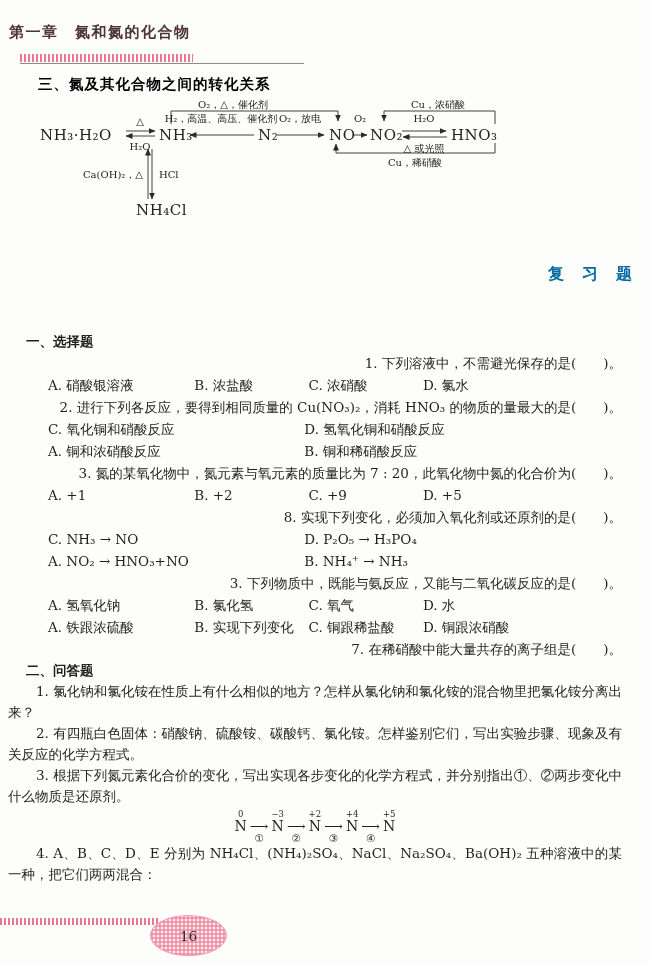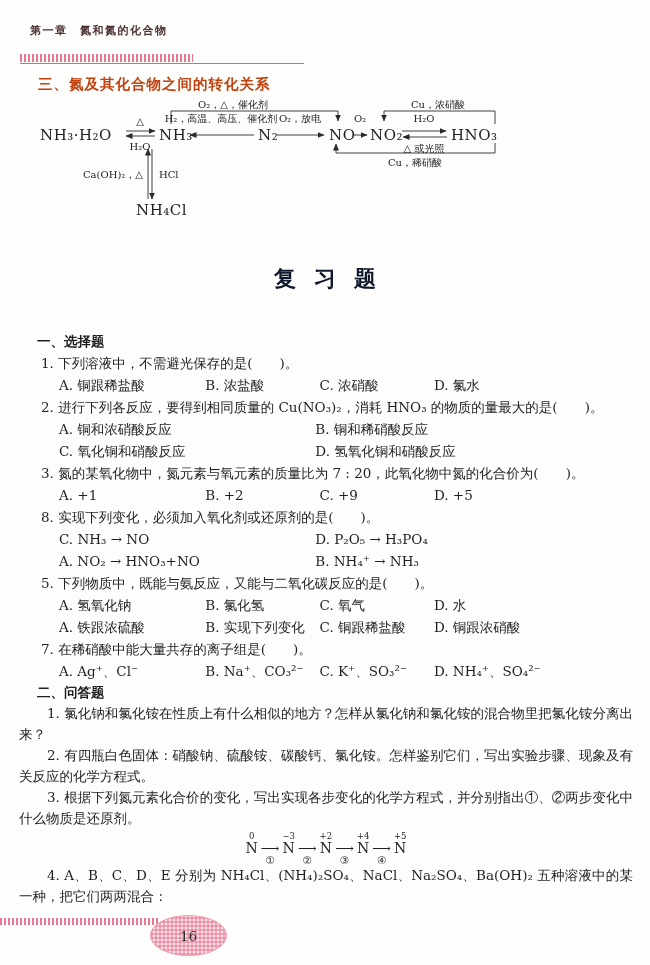--- a/index.html
+++ b/index.html
@@ -1,45 +1,45 @@
 <!DOCTYPE html>
 <html><head>
 <meta charset="utf-8">
 <style>
   html,body{margin:0;padding:0;background:#ffffff;}
   .page{position:relative;width:650px;height:965px;background:#fdfdfc;overflow:hidden;
         font-family:"DejaVu Serif","Liberation Serif",serif;color:#1f1f1f;}
 
   
-  .chapter-head{position:absolute;left:30px;top:23px;font-family:"DejaVu Sans","Liberation Sans",sans-serif;
-        font-weight:bold;font-size:11px;letter-spacing:1.5px;color:#4e3336;}
+  .chapter-head{position:absolute;left:9px;top:23px;font-family:"DejaVu Sans","Liberation Sans",sans-serif;
+        font-weight:bold;font-size:15px;letter-spacing:1.5px;color:#4e3336;}
   .rule-wrap{position:absolute;left:20px;top:54px;width:284px;height:9px;border-bottom:1.5px solid #8d8d8d;}
   .hatch-bar{width:173px;height:8px;
         background:repeating-linear-gradient(90deg,#e97790 0 2px,#ffffff 2px 4px);}
 
   
   .sec-title{position:absolute;left:38px;top:75px;font-family:"DejaVu Sans","Liberation Sans",sans-serif;
-        font-weight:bold;font-size:14.5px;letter-spacing:1px;color:#c2410c;}
+        font-weight:bold;font-size:14.5px;letter-spacing:1px;color:#000000;}
 
   
   svg.diagram{position:absolute;left:0;top:95px;}
   svg.diagram text{fill:#222;font-family:"DejaVu Serif","Liberation Serif",serif;}
   svg.diagram text.sp{font-size:15px;letter-spacing:0.5px;}
   svg.diagram text.lb{font-size:10px;}
   svg.diagram line,svg.diagram polyline{stroke:#2a2a2a;stroke-width:0.9;fill:none;}
 
   
-  .review-title{position:absolute;left:0;top:264px;width:100%;text-align:center;
+  .review-title{position:absolute;left:0;top:264px;width:100%;text-align:right;
         font-family:"DejaVu Sans","Liberation Sans",sans-serif;font-weight:bold;
-        font-size:22px;letter-spacing:18px;text-indent:18px;color:#0f172a;}
-
-  
-  .content{position:absolute;left:19px;top:330px;width:614px;font-size:13.5px;line-height:22px;}
+        font-size:16px;letter-spacing:18px;text-indent:18px;color:#0369a1;}
+
+  
+  .content{position:absolute;left:8px;top:330px;width:614px;font-size:13.5px;line-height:22px;}
   .part-head{font-family:"DejaVu Sans","Liberation Sans",sans-serif;font-weight:bold;padding-left:18px;}
-  .q{padding-left:22px;white-space:nowrap;}
+  .q{padding-left:22px;white-space:nowrap;text-align:right;}
   .opts{padding-left:40px;white-space:nowrap;}
   .opts span{display:inline-block;}
   .w-a{width:142px}.w-b{width:110px}.w-c{width:110px}
   .g2l{width:252px}
   .p2{line-height:21px;}
   .qa{margin:0;text-indent:28px;text-align:justify;}
 
   
   .chain{height:34px;margin:2px 0 0 0;display:flex;justify-content:center;align-items:flex-start;line-height:normal;}
   .cv{display:inline-flex;flex-direction:column;align-items:center;margin:0 1px;}
@@ -122,76 +122,70 @@
   </svg>
 
   <div class="review-title">复习题</div>
 
   <div class="content">
 
     <div class="part-head">一、选择题</div>
 
     <div class="q">1. 下列溶液中，不需避光保存的是(　　)。</div>
     <div class="opts">
-      <span class="w-a">A. 铜跟稀盐酸</span>
+      <span class="w-a">A. 硝酸银溶液</span>
       <span class="w-b">B. 浓盐酸</span>
       <span class="w-c">C. 浓硝酸</span>
       <span>D. 氯水</span>
     </div>
 
     <div class="q">2. 进行下列各反应，要得到相同质量的 Cu(NO₃)₂，消耗 HNO₃ 的物质的量最大的是(　　)。</div>
     <div class="opts">
+      <span class="g2l">C. 氧化铜和硝酸反应</span>
+      <span>D. 氢氧化铜和硝酸反应</span>
+    </div>
+    <div class="opts">
       <span class="g2l">A. 铜和浓硝酸反应</span>
       <span>B. 铜和稀硝酸反应</span>
-    </div>
-    <div class="opts">
-      <span class="g2l">C. 氧化铜和硝酸反应</span>
-      <span>D. 氢氧化铜和硝酸反应</span>
     </div>
 
     <div class="q">3. 氮的某氧化物中，氮元素与氧元素的质量比为 7 : 20，此氧化物中氮的化合价为(　　)。</div>
     <div class="opts">
       <span class="w-a">A. +1</span>
       <span class="w-b">B. +2</span>
       <span class="w-c">C. +9</span>
       <span>D. +5</span>
     </div>
 
     <div class="q">8. 实现下列变化，必须加入氧化剂或还原剂的是(　　)。</div>
     <div class="opts">
       <span class="g2l">C. NH₃ → NO</span>
       <span>D. P₂O₅ → H₃PO₄</span>
     </div>
     <div class="opts">
       <span class="g2l">A. NO₂ → HNO₃+NO</span>
       <span>B. NH₄⁺ → NH₃</span>
     </div>
 
-    <div class="q">5. 下列物质中，既能与氨反应，又能与二氧化碳反应的是(　　)。</div>
+    <div class="q">3. 下列物质中，既能与氨反应，又能与二氧化碳反应的是(　　)。</div>
     <div class="opts">
       <span class="w-a">A. 氢氧化钠</span>
       <span class="w-b">B. 氯化氢</span>
       <span class="w-c">C. 氧气</span>
       <span>D. 水</span>
     </div>
 
     <div class="opts">
       <span class="w-a">A. 铁跟浓硫酸</span>
       <span class="w-b">B. 实现下列变化</span>
       <span class="w-c">C. 铜跟稀盐酸</span>
       <span>D. 铜跟浓硝酸</span>
     </div>
 
     <div class="q">7. 在稀硝酸中能大量共存的离子组是(　　)。</div>
-    <div class="opts">
-      <span class="w-a">A. Ag⁺、Cl⁻</span>
-      <span class="w-b">B. Na⁺、CO₃²⁻</span>
-      <span class="w-c">C. K⁺、SO₃²⁻</span>
-      <span>D. NH₄⁺、SO₄²⁻</span>
-    </div>
 
     <div class="p2">
       <div class="part-head">二、问答题</div>
       <p class="qa">1. 氯化钠和氯化铵在性质上有什么相似的地方？怎样从氯化钠和氯化铵的混合物里把氯化铵分离出来？</p>
       <p class="qa">2. 有四瓶白色固体：硝酸钠、硫酸铵、碳酸钙、氯化铵。怎样鉴别它们，写出实验步骤、现象及有关反应的化学方程式。</p>
       <p class="qa">3. 根据下列氮元素化合价的变化，写出实现各步变化的化学方程式，并分别指出①、②两步变化中什么物质是还原剂。</p>
 
       <div class="chain">
         <span class="cv">
           <i class="val">0</i>

